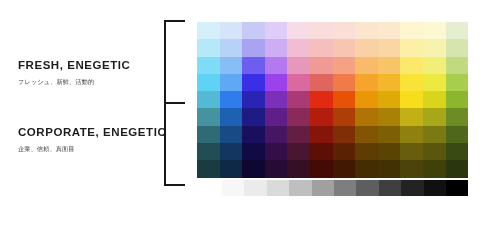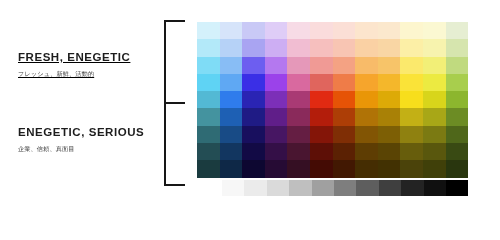--- a/index.html
+++ b/index.html
@@ -18,21 +18,21 @@
     background: #ffffff;
     overflow: hidden;
   }
 
   
   .mood-block {
     position: absolute;
     left: 18px;
     width: 145px;
   }
-  #mood-fresh  { top: 50px; text-decoration: underline; }
+  #mood-fresh  { top: 58px; }
   #mood-corpo  { top: 125px; }
 
   .mood-title {
     font-family: "Liberation Sans", sans-serif;
     font-size: 11.5px;
     font-weight: bold;
     letter-spacing: 0.55px;
     color: #1d1d1d;
     white-space: nowrap;
     line-height: 14px;
@@ -110,21 +110,21 @@
 <body>
 
 <div id="stage">
 
   <div class="mood-block" id="mood-fresh">
     <div class="mood-title">FRESH, ENEGETIC</div>
     <div class="mood-sub">フレッシュ、新鮮、活動的</div>
   </div>
 
   <div class="mood-block" id="mood-corpo">
-    <div class="mood-title">ENEGETIC, SERIOUS</div>
+    <div class="mood-title">CORPORATE, ENEGETIC</div>
     <div class="mood-sub">企業、信頼、真面目</div>
   </div>
 
   <div id="bracket">
     <div class="spine"></div>
     <div class="tick tick-top"></div>
     <div class="tick tick-mid"></div>
     <div class="tick tick-bot"></div>
   </div>
 

